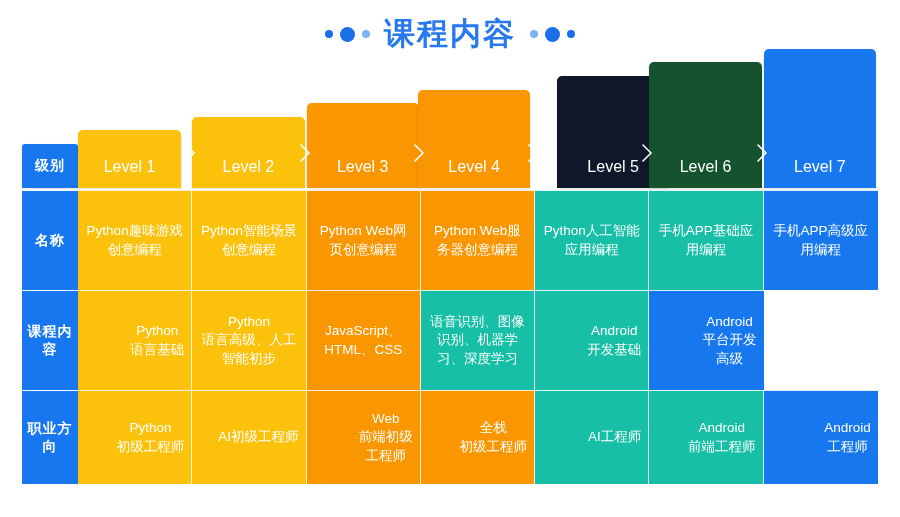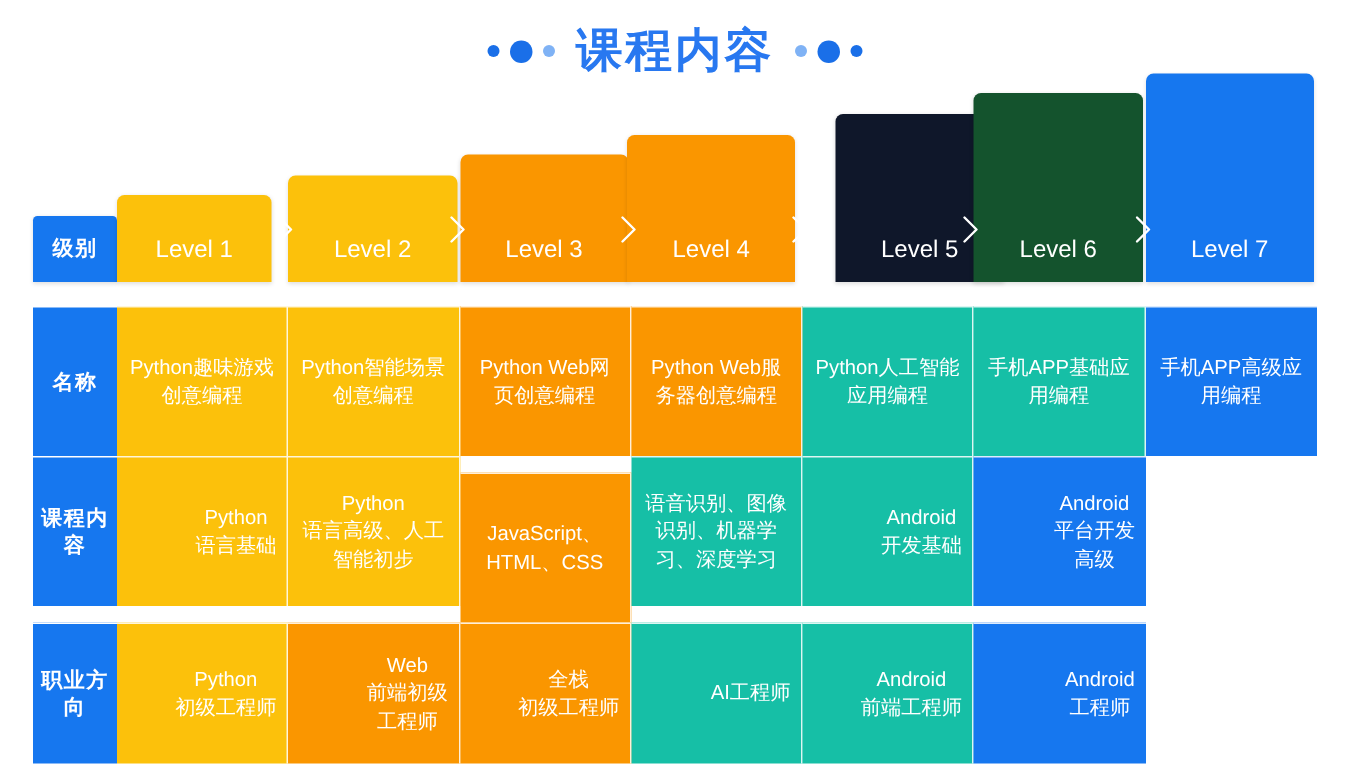--- a/index.html
+++ b/index.html
@@ -47,21 +47,21 @@
     background:#1677EF;border-radius:3px 3px 0 0;
     display:flex;align-items:center;justify-content:center;
     color:#fff;font-size:14px;font-weight:bold;letter-spacing:1px;
     box-shadow:0 1px 3px rgba(0,0,0,0.13);
   }
   .arrow{
     position:absolute;width:11px;height:18px;z-index:5;
   }
 
   
-  .body-rows{position:absolute;left:0;top:142px;width:856px;}
+  .body-rows{position:absolute;left:0;top:128px;width:856px;}
   .trow{display:flex;width:856px;}
   .rlabel{
     width:56px;flex:0 0 56px;background:#1677EF;color:#fff;
     display:flex;align-items:center;justify-content:center;
     text-align:center;font-size:14px;font-weight:bold;line-height:1.25;
     letter-spacing:1px;
     border-top:1px solid #ffffff;
     box-sizing:border-box;
   }
   .cell{
@@ -174,21 +174,21 @@
       <div class="rlabel r-h2">课程内容</div>
       <div id="row-content" style="display:flex">
           <div class="cell r-h2" style="background: rgb(252, 193, 11);">
             <span style="white-space: pre-line;">Python
 语言基础</span>
           </div>
           <div class="cell r-h2" style="background: rgb(252, 193, 11);">
             <span style="white-space: pre-line;">Python
 语言高级、人工智能初步</span>
           </div>
-          <div class="cell r-h2" style="background: rgb(250, 150, 0); margin-top: 11px;">
+          <div class="cell r-h2" style="background: rgb(250, 150, 0);">
             <span style="white-space: pre-line;">JavaScript、HTML、CSS</span>
           </div>
           <div class="cell r-h2" style="background: rgb(22, 191, 166);">
             <span style="white-space: pre-line;">语音识别、图像识别、机器学习、深度学习</span>
           </div>
           <div class="cell r-h2" style="background: rgb(22, 191, 166);">
             <span style="white-space: pre-line;">Android
 开发基础</span>
           </div>
           <div class="cell r-h2" style="background: rgb(22, 119, 239);">
@@ -199,20 +199,23 @@
         </div>
     </div>
 
     <div class="trow">
       <div class="rlabel r-h3">职业方向</div>
       <div id="row-career" style="display:flex">
           <div class="cell r-h3" style="background: rgb(252, 193, 11);">
             <span style="white-space: pre-line;">Python
 初级工程师</span>
           </div>
+          <div class="cell r-h3" style="background: rgb(252, 193, 11);">
+            <span style="white-space: pre-line;">AI初级工程师</span>
+          </div>
           <div class="cell r-h3" style="background: rgb(250, 150, 0);">
             <span style="white-space: pre-line;">Web
 前端初级
 工程师</span>
           </div>
           <div class="cell r-h3" style="background: rgb(250, 150, 0);">
             <span style="white-space: pre-line;">全栈
 初级工程师</span>
           </div>
           <div class="cell r-h3" style="background: rgb(22, 191, 166);">

